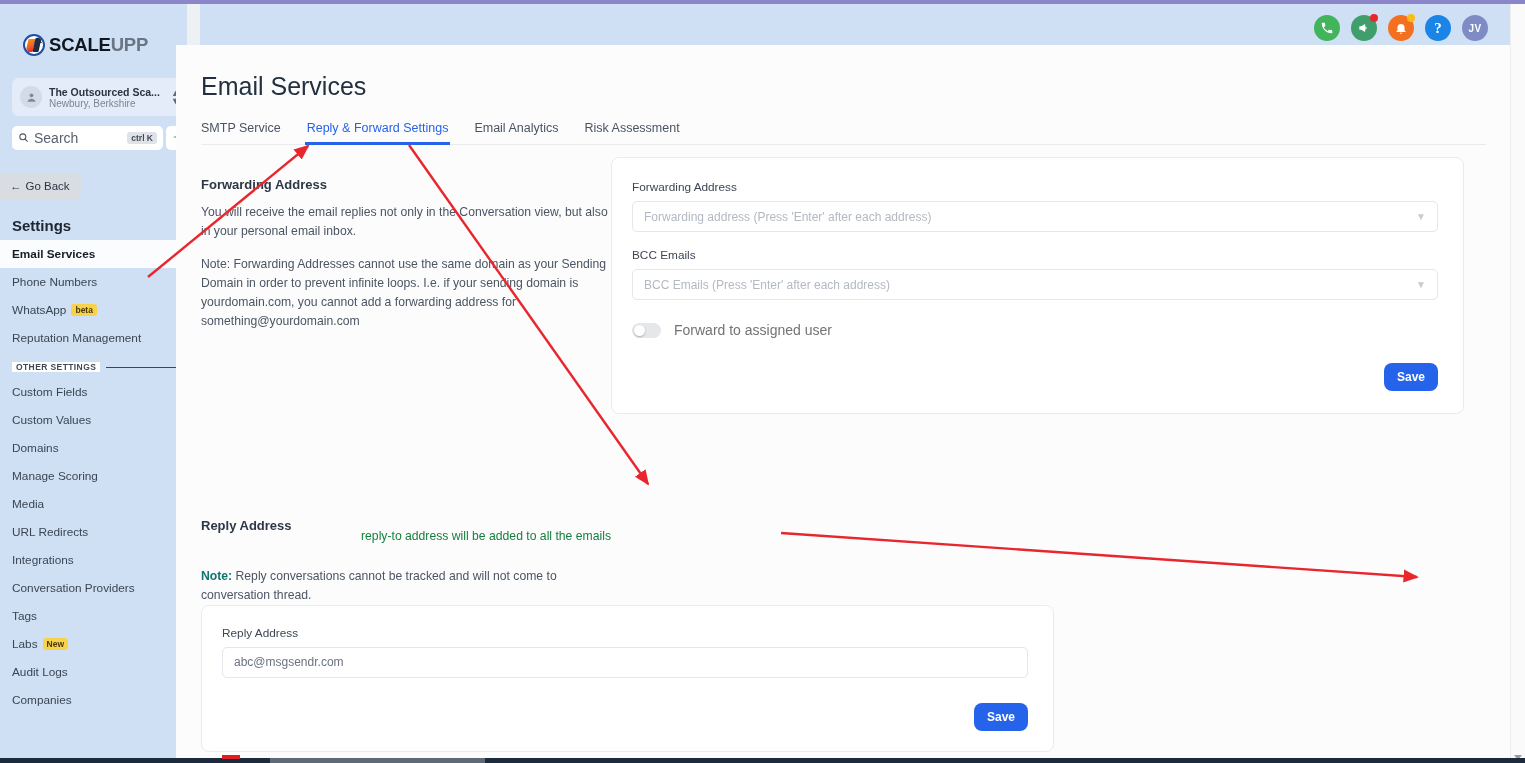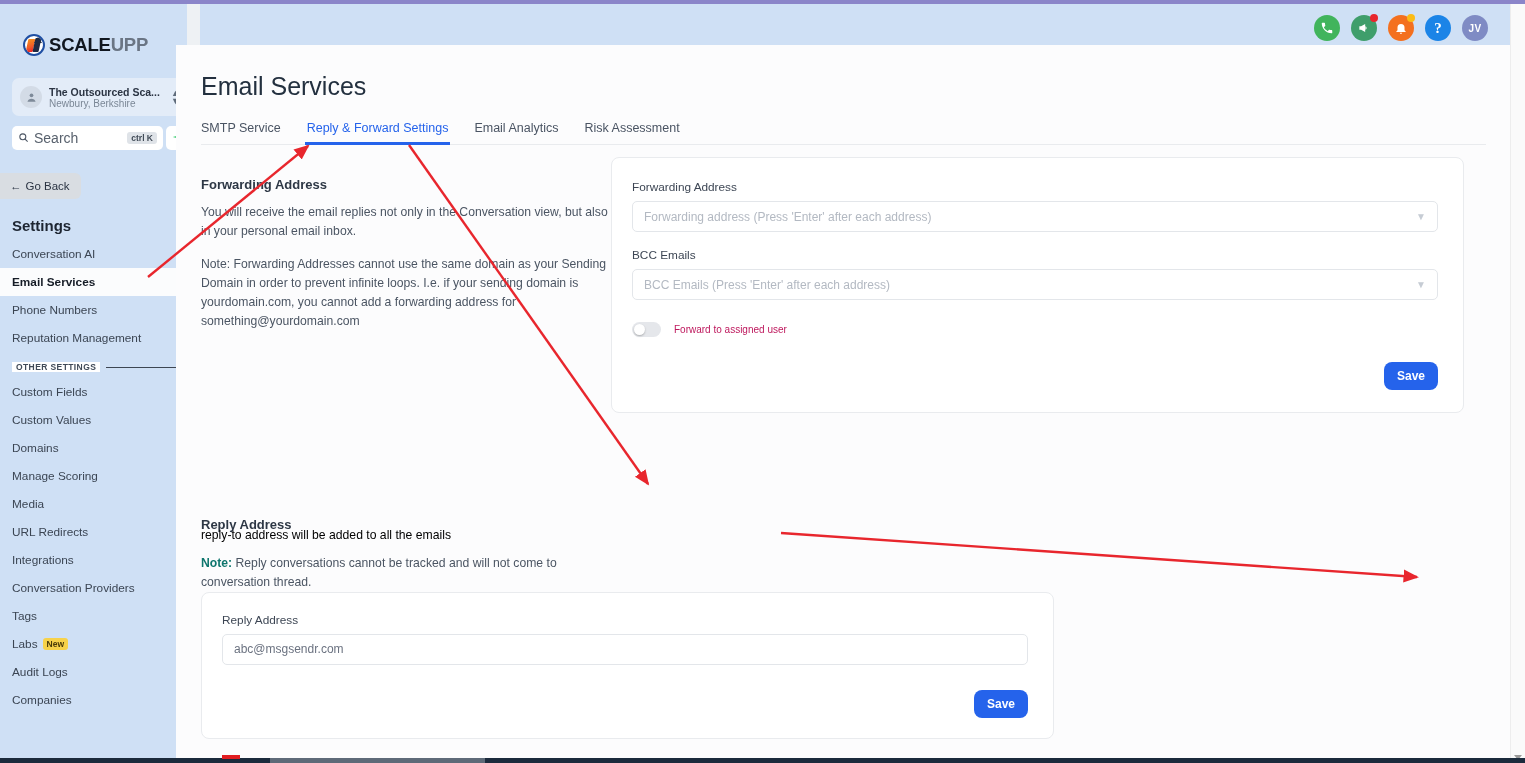--- a/index.html
+++ b/index.html
@@ -203,21 +203,21 @@
   .section { display: flex; padding: 12px 25px; }
   .sec-left { width: 410px; padding-top: 20px; }
   .sec-left h3 {
     font-size: 13px; color: #2d3745; font-weight: bold; margin-bottom: 11px;
   }
   .sec-left p {
     font-size: 12.2px; color: #4b5563; line-height: 1.55; margin-bottom: 14px;
   }
   .sec-left p.tight { margin-bottom: 0; }
   .sec-left .sub {
-    font-size: 12.2px; color: #000000; margin-top: -7px; margin-bottom: 12px;
+    font-size: 12.2px; color: #15803d; margin-top: -7px; margin-bottom: 24px; text-align: right;
   }
   .sec-left b { font-weight: bold; color: #0f766e; }
 
   .card {
     flex: none; width: 853px; background: #fff;
     border: 1px solid #e9ebee; border-radius: 8px;
     padding: 22px 25px 22px 20px;
   }
   .field-label {
     font-size: 11.8px; color: #3d4654; margin-bottom: 7px;
@@ -239,21 +239,21 @@
   }
   .toggle {
     width: 29px; height: 15px; border-radius: 9px; background: #e5e7eb;
     position: relative; cursor: pointer; flex: none;
   }
   .toggle .knob {
     position: absolute; left: 2px; top: 2px;
     width: 11px; height: 11px; border-radius: 50%; background: #fff;
     box-shadow: 0 1px 2px rgba(0,0,0,.25);
   }
-  .toggle-label { font-size: 10px; color: #be185d; }
+  .toggle-label { font-size: 14px; color: #737373; }
 
   .save-row { display: flex; justify-content: flex-end; margin-top: 25px; }
   .btn-save {
     background: #2563eb; color: #fff; font-size: 12px; font-weight: bold;
     border: none; border-radius: 8px; padding: 7px 13px; cursor: pointer;
     font-family: "Liberation Sans", sans-serif;
   }
 
   .section2 { margin-top: 60px; flex-direction: column; }
   .section2 .card { padding: 20px 25px 20px 20px; }
@@ -364,28 +364,29 @@
     </div>
 
     <div class="goback">
       <span>←</span>
       <span>Go Back</span>
     </div>
 
     <div class="settings-head">Settings</div>
 
     <div class="nav-list">
-      <div class="nav-item">
-        <span>Conversation AI</span>
-      </div>
       <div class="nav-item active">
         <span>Email Services</span>
       </div>
       <div class="nav-item">
         <span>Phone Numbers</span>
+      </div>
+      <div class="nav-item">
+        <span>WhatsApp</span>
+        <span class="badge">beta</span>
       </div>
       <div class="nav-item">
         <span>Reputation Management</span>
       </div>
     </div>
 
     <div class="other-settings">
       <span class="os-label">OTHER SETTINGS</span>
       <span class="os-line"></span>
     </div>

